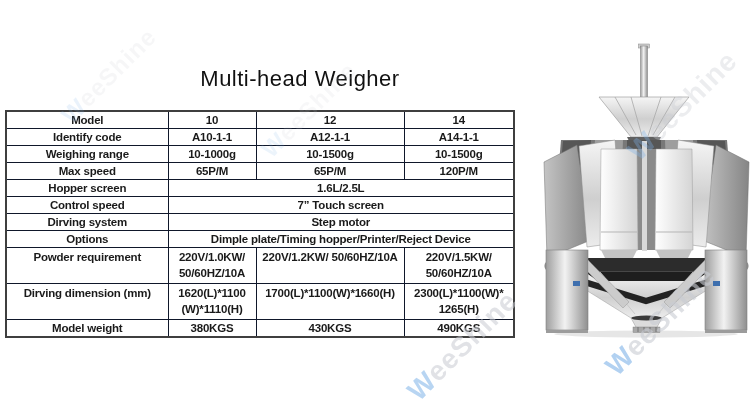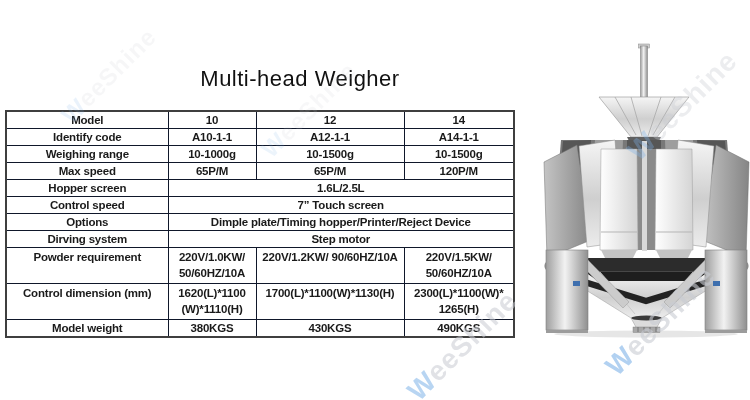--- a/index.html
+++ b/index.html
@@ -81,37 +81,37 @@
         </tr>
         <tr>
           <td>Hopper screen</td>
           <td colspan="3">1.6L/2.5L</td>
         </tr>
         <tr>
           <td>Control speed</td>
           <td colspan="3">7” Touch screen</td>
         </tr>
         <tr>
+          <td>Dirving system</td>
+          <td colspan="3">Step motor</td>
+        </tr>
+        <tr>
           <td>Options</td>
           <td colspan="3">Dimple plate/Timing hopper/Printer/Reject Device</td>
-        </tr>
-        <tr>
-          <td>Dirving system</td>
-          <td colspan="3">Step motor</td>
         </tr>
         <tr class="multiline">
           <td>Powder requirement</td>
           <td>220V/1.0KW/ 50/60HZ/10A</td>
-          <td>220V/1.2KW/ 90/60HZ/10A</td>
+          <td>220V/1.2KW/ 50/60HZ/10A</td>
           <td>220V/1.5KW/ 50/60HZ/10A</td>
         </tr>
         <tr class="multiline">
-          <td>Control dimension (mm)</td>
+          <td>Dirving dimension (mm)</td>
           <td>1620(L)*1100 (W)*1110(H)</td>
-          <td>1700(L)*1100(W)*1130(H)</td>
+          <td>1700(L)*1100(W)*1660(H)</td>
           <td>2300(L)*1100(W)* 1265(H)</td>
         </tr>
         <tr>
           <td>Model weight</td>
           <td>380KGS</td>
           <td>430KGS</td>
           <td>490KGS</td>
         </tr>
       </tbody>
   </table>

